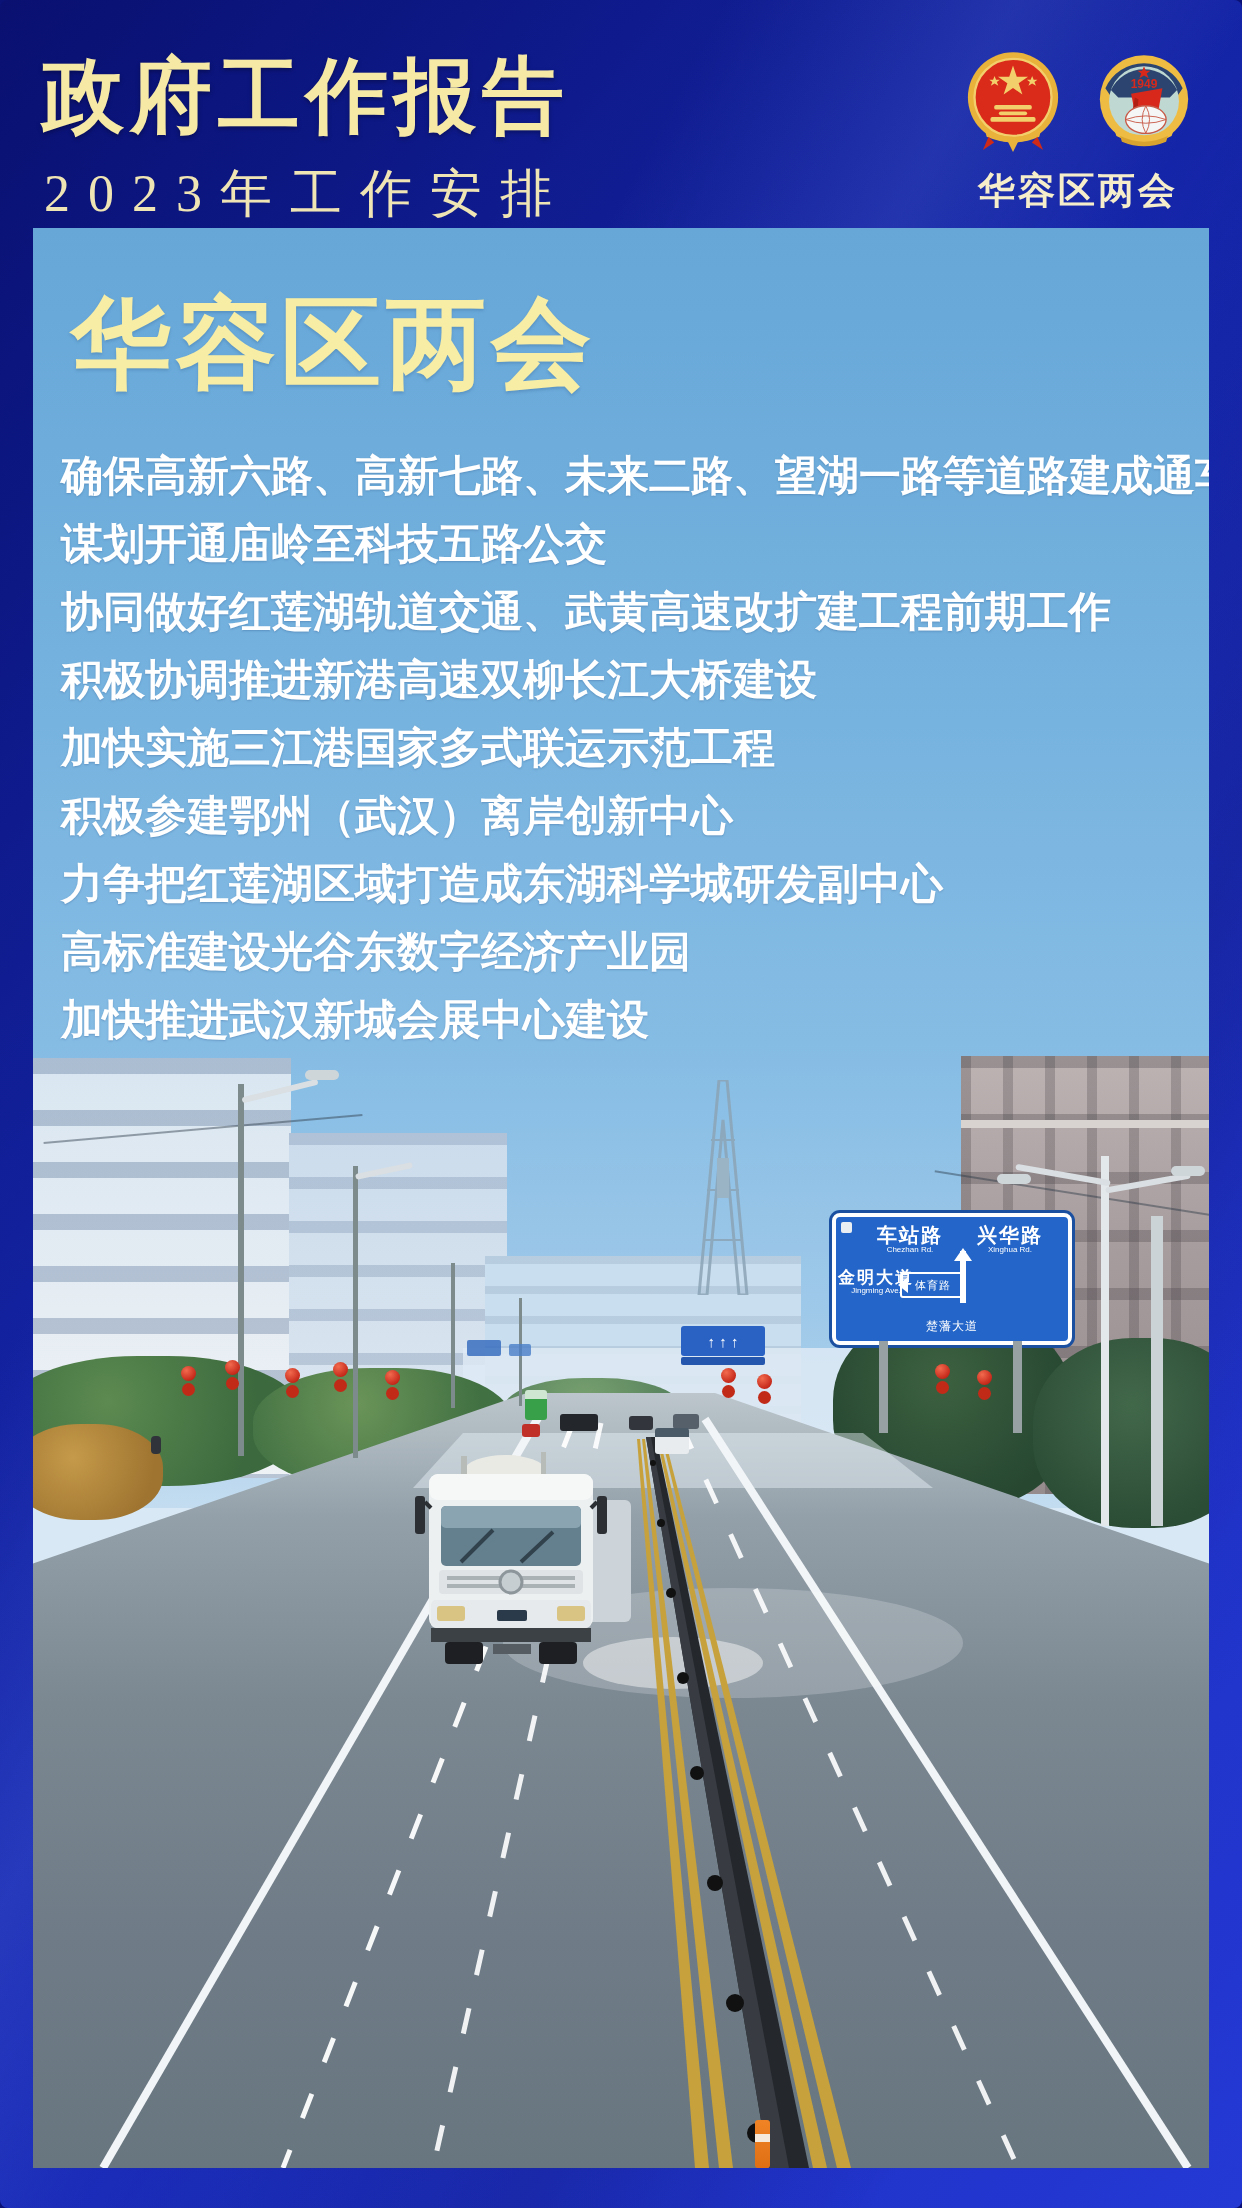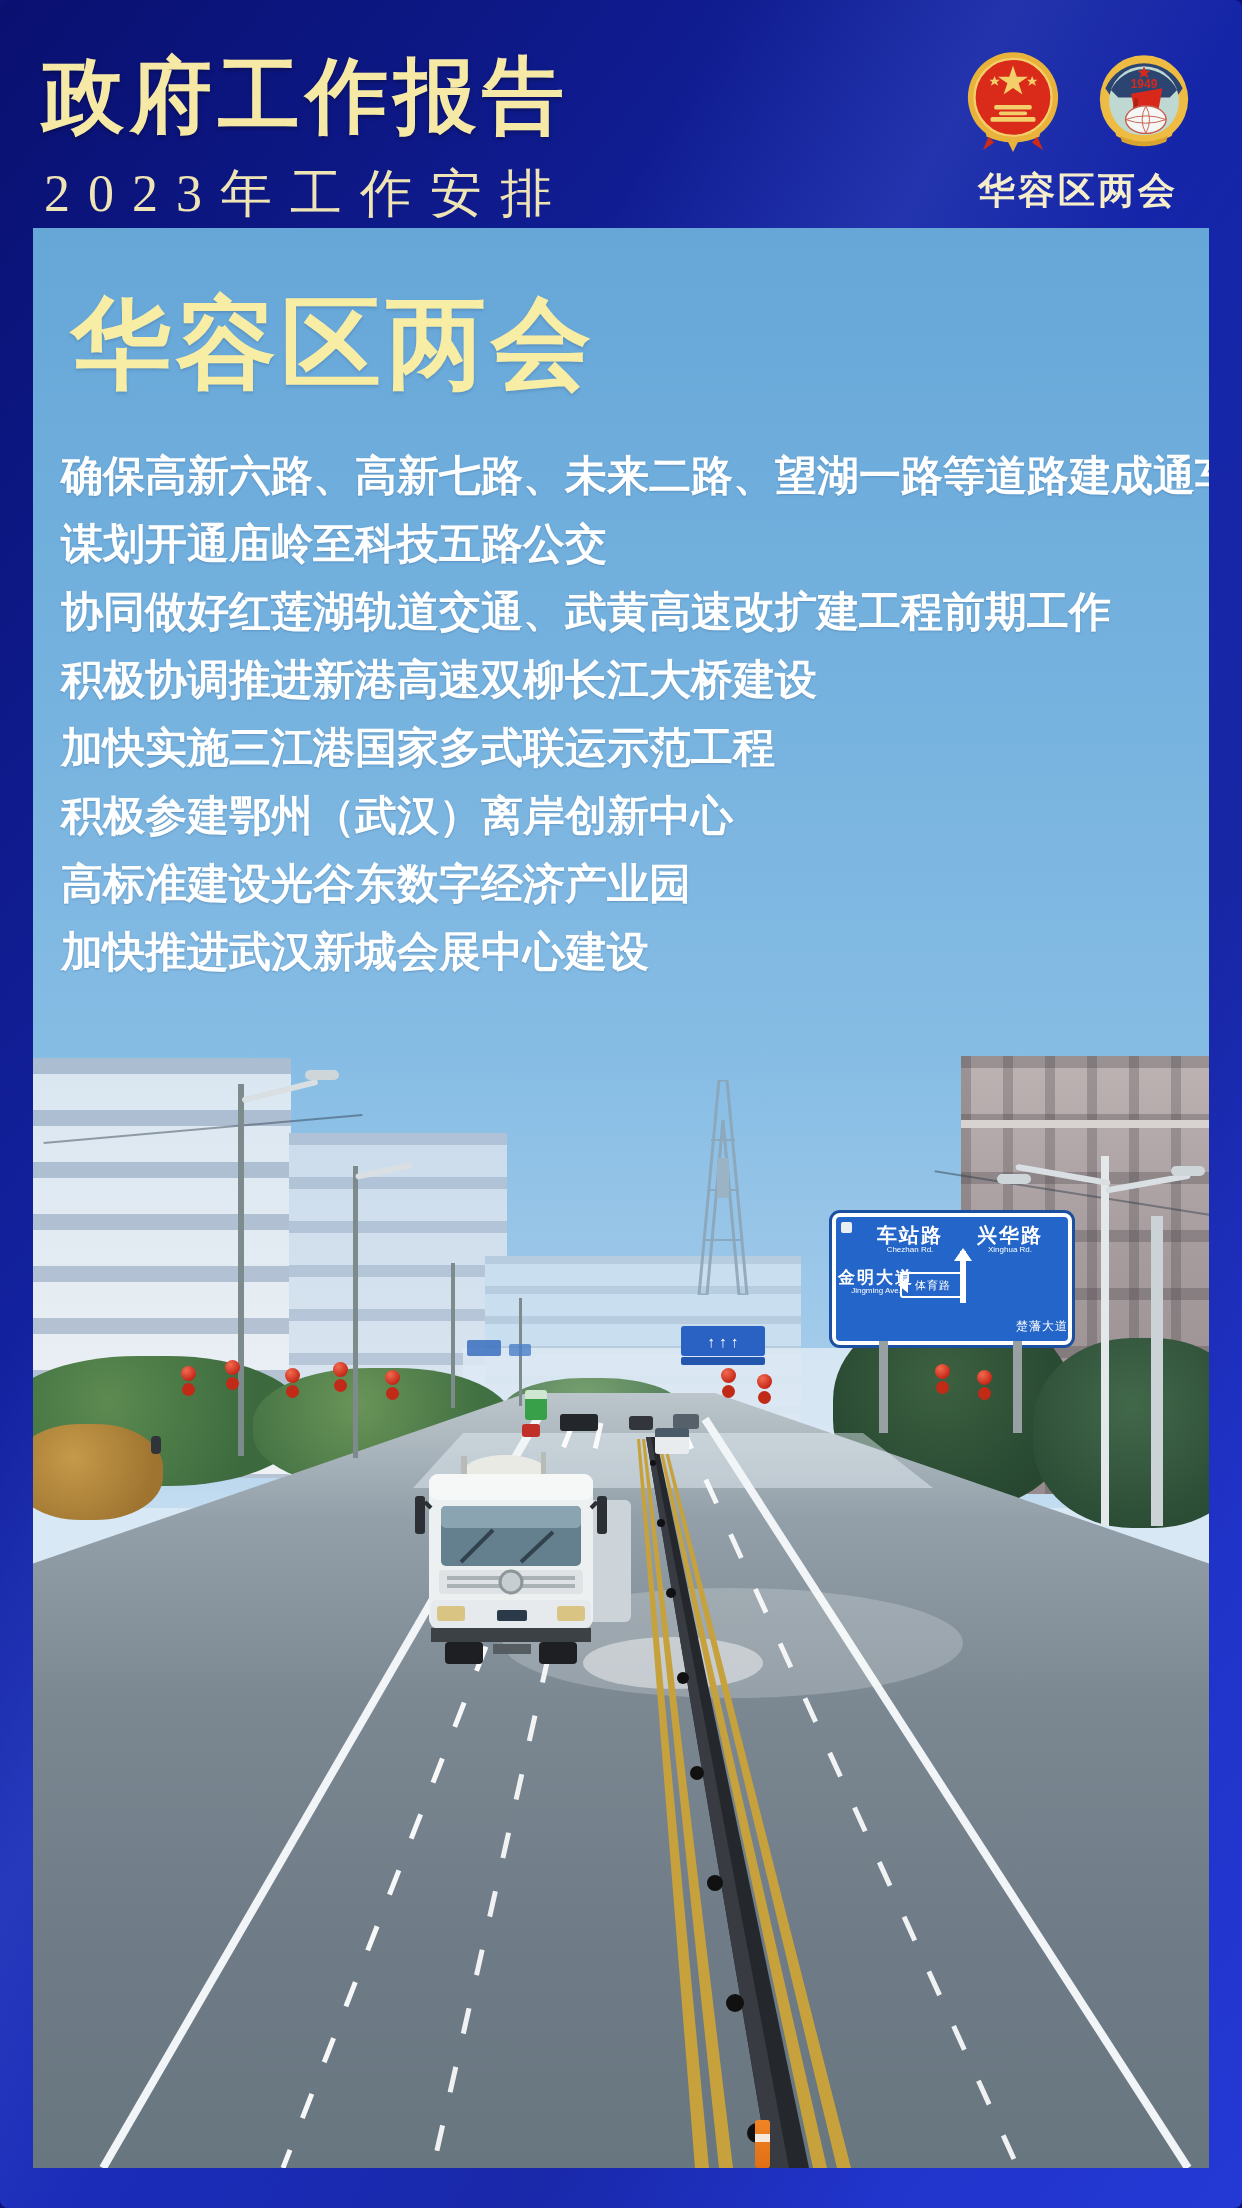--- a/index.html
+++ b/index.html
@@ -73,21 +73,21 @@
   .rs-cell{position:absolute;text-align:center;line-height:1.05;}
   .rs-cn{font-size:20px;font-weight:bold;letter-spacing:2px;font-family:"Liberation Sans",sans-serif;}
   .rs-cn.sm{font-size:17px;}
   .rs-en{font-size:8px;letter-spacing:0;}
   .rs-corner{position:absolute;left:5px;top:5px;width:11px;height:11px;background:#e9eef3;border-radius:2px;}
   .arrow-up{position:absolute;left:124px;top:34px;width:6px;height:52px;background:#fff;}
   .arrow-up::before{content:"";position:absolute;left:-6px;top:-12px;border:9px solid transparent;border-bottom:13px solid #fff;}
   .arrow-left-box{position:absolute;left:64px;top:55px;width:62px;height:22px;border:2px solid #fff;border-radius:3px;
     font-size:11px;line-height:22px;text-align:center;letter-spacing:1px;}
   .arrow-left-box::before{content:"";position:absolute;left:-12px;top:3px;border:8px solid transparent;border-right:10px solid #fff;}
-  .rs-bottom{position:absolute;left:0;right:0;bottom:6px;text-align:right;font-size:12px;letter-spacing:1px;margin-top:44px;}
+  .rs-bottom{position:absolute;left:0;right:0;bottom:6px;text-align:center;font-size:12px;letter-spacing:1px;margin-top:44px;}
   
   .minisign{position:absolute;left:648px;top:1098px;width:84px;height:30px;background:#2a62c4;border-radius:3px;
     display:flex;align-items:center;justify-content:space-around;color:#fff;font-size:15px;line-height:1;}
   .minisign::after{content:"";position:absolute;left:0;right:0;bottom:-9px;height:8px;background:#2456ae;border-radius:2px;}
   .minisign-far{position:absolute;left:434px;top:1112px;width:34px;height:16px;background:#3a6fc0;border-radius:2px;opacity:.85;}
   .minisign-far2{position:absolute;left:476px;top:1116px;width:22px;height:12px;background:#4a7ec8;border-radius:2px;opacity:.8;}
   
   .truck{position:absolute;left:368px;top:1210px;width:252px;height:236px;}
   
   .cone{position:absolute;left:722px;top:1892px;width:15px;height:48px;background:linear-gradient(180deg,#f08425 0%,#e06f14 100%);border-radius:3px;}
@@ -279,17 +279,18 @@
     <div class="cone"></div>
 
     <div class="sec-title">华容区两会</div>
     <div class="items">
       <div class="item">确保高新六路、高新七路、未来二路、望湖一路等道路建成通车</div>
       <div class="item">谋划开通庙岭至科技五路公交</div>
       <div class="item">协同做好红莲湖轨道交通、武黄高速改扩建工程前期工作</div>
       <div class="item">积极协调推进新港高速双柳长江大桥建设</div>
       <div class="item">加快实施三江港国家多式联运示范工程</div>
       <div class="item">积极参建鄂州（武汉）离岸创新中心</div>
+      <div class="item">力争把红莲湖区域打造成东湖科学城研发副中心</div>
       <div class="item">高标准建设光谷东数字经济产业园</div>
       <div class="item">加快推进武汉新城会展中心建设</div>
     </div>
   </div>
 </div>
 
 </body></html>

